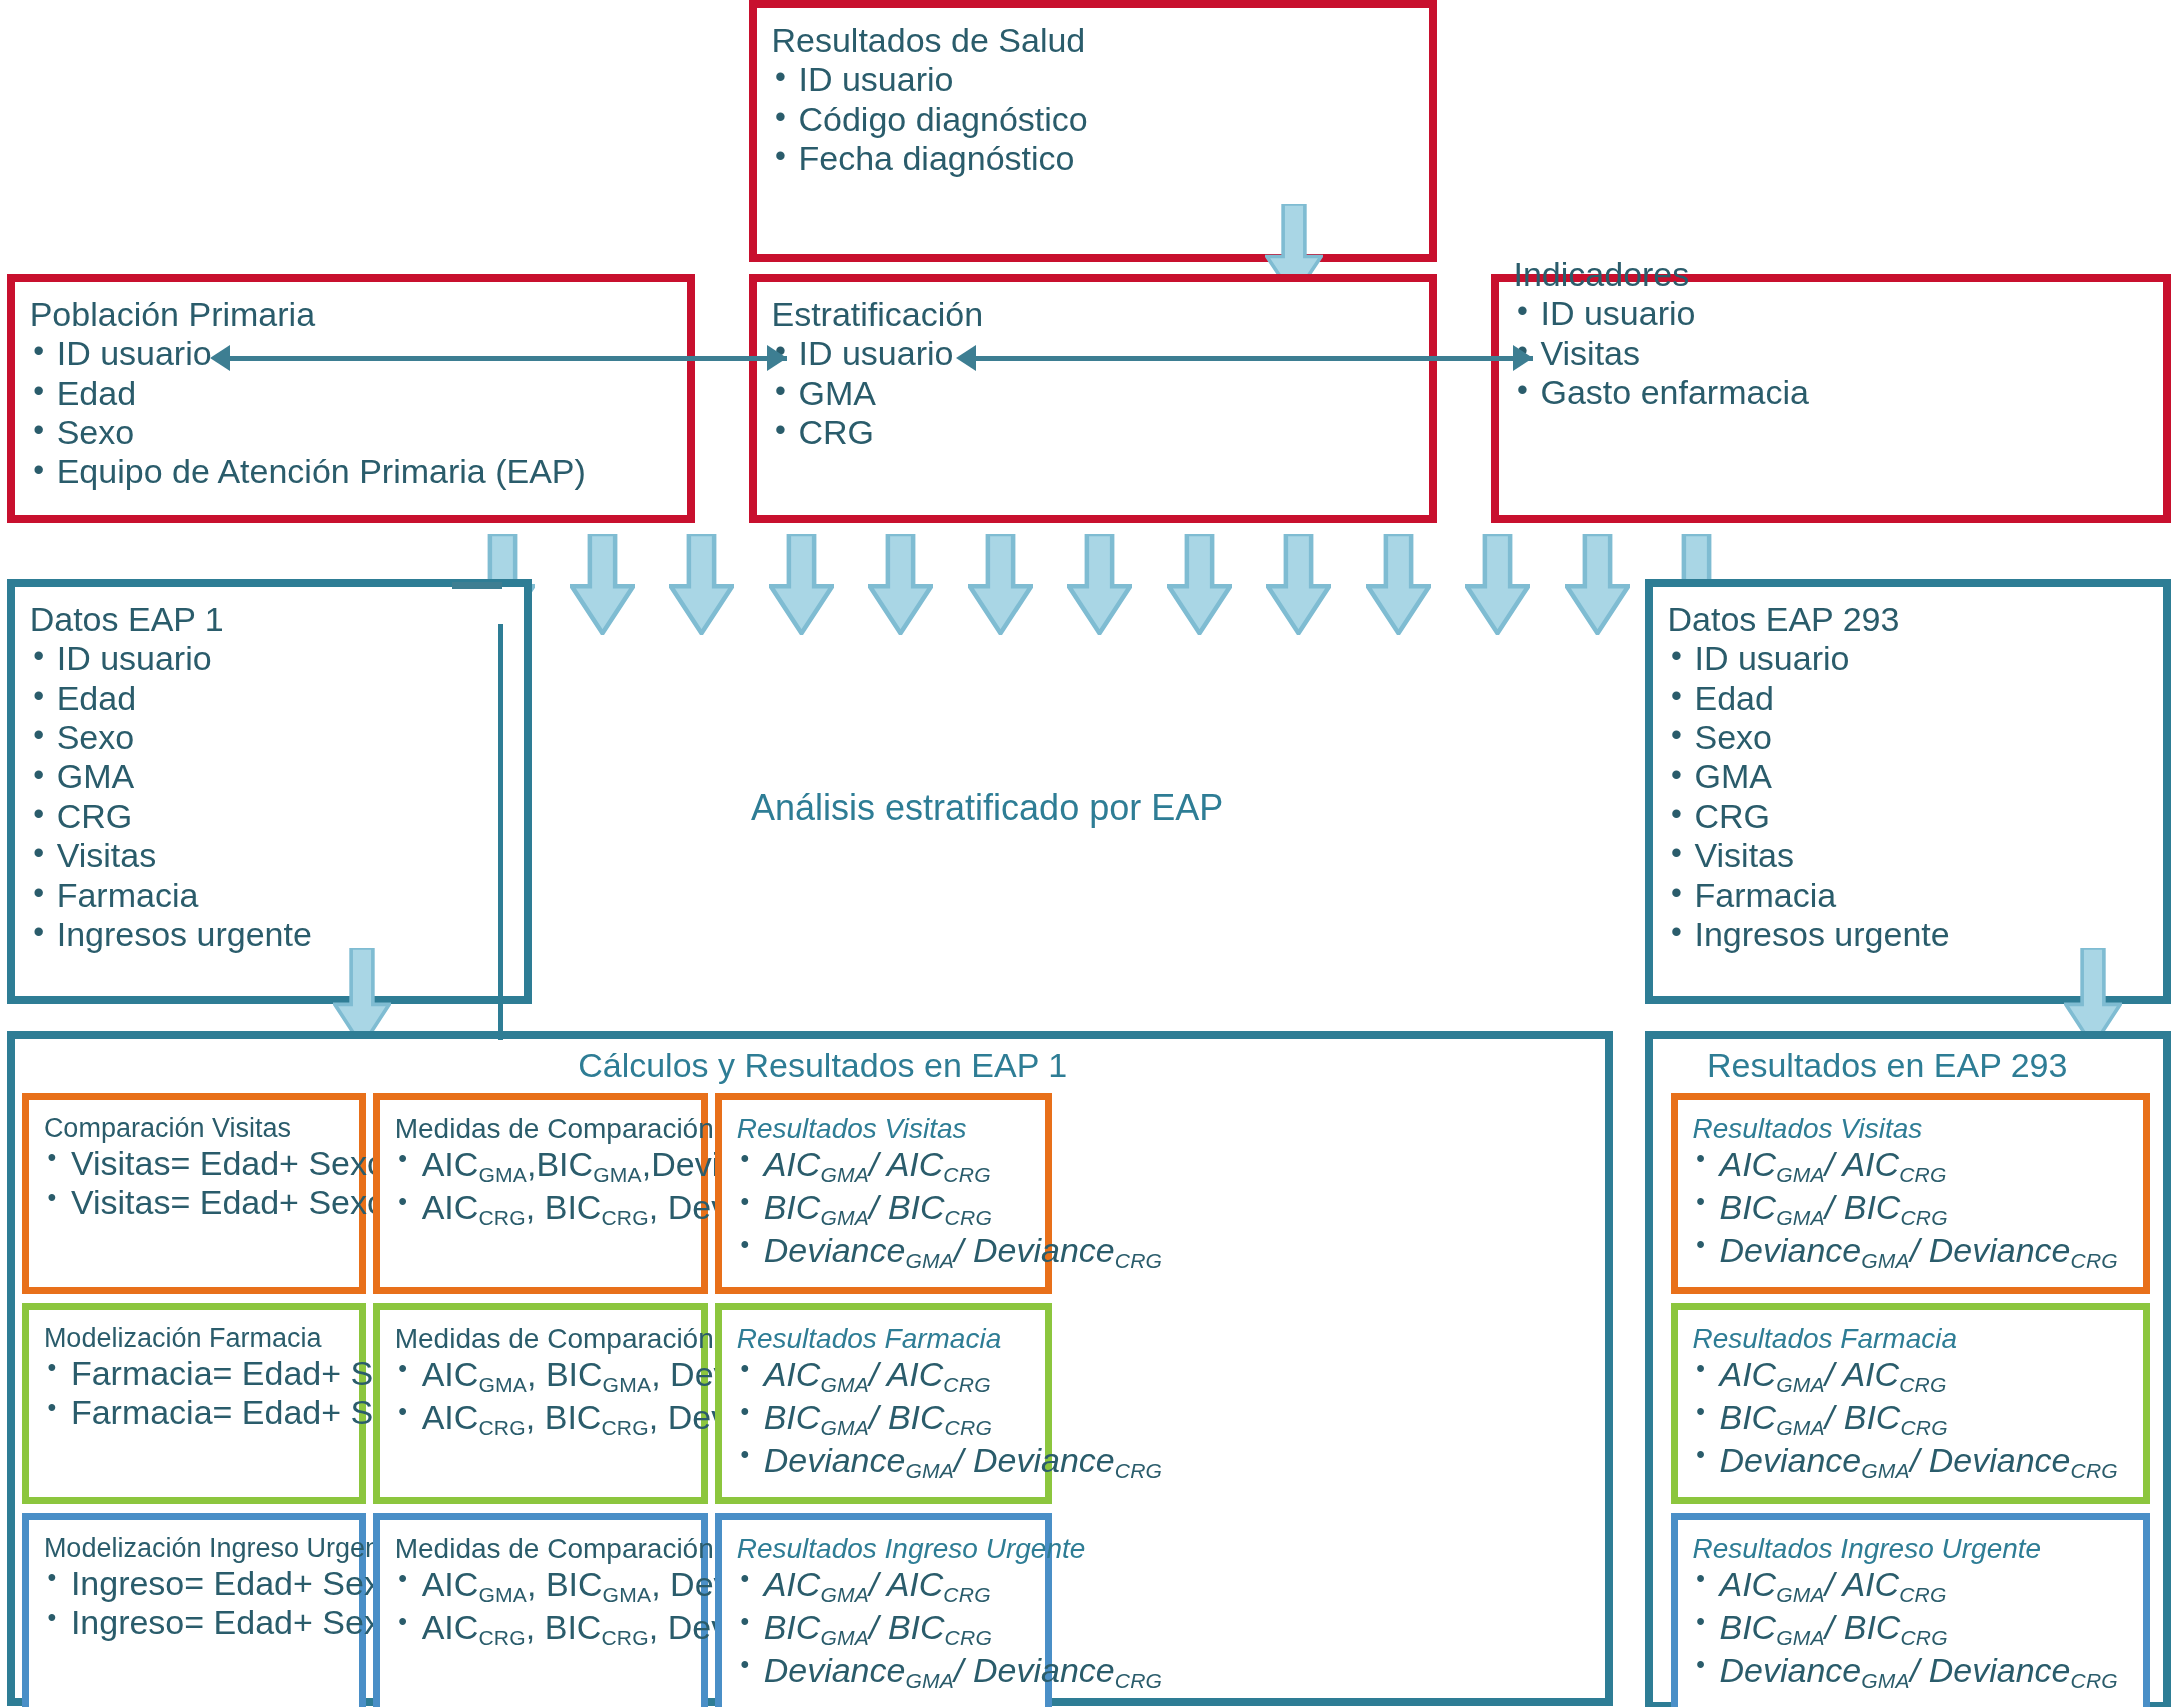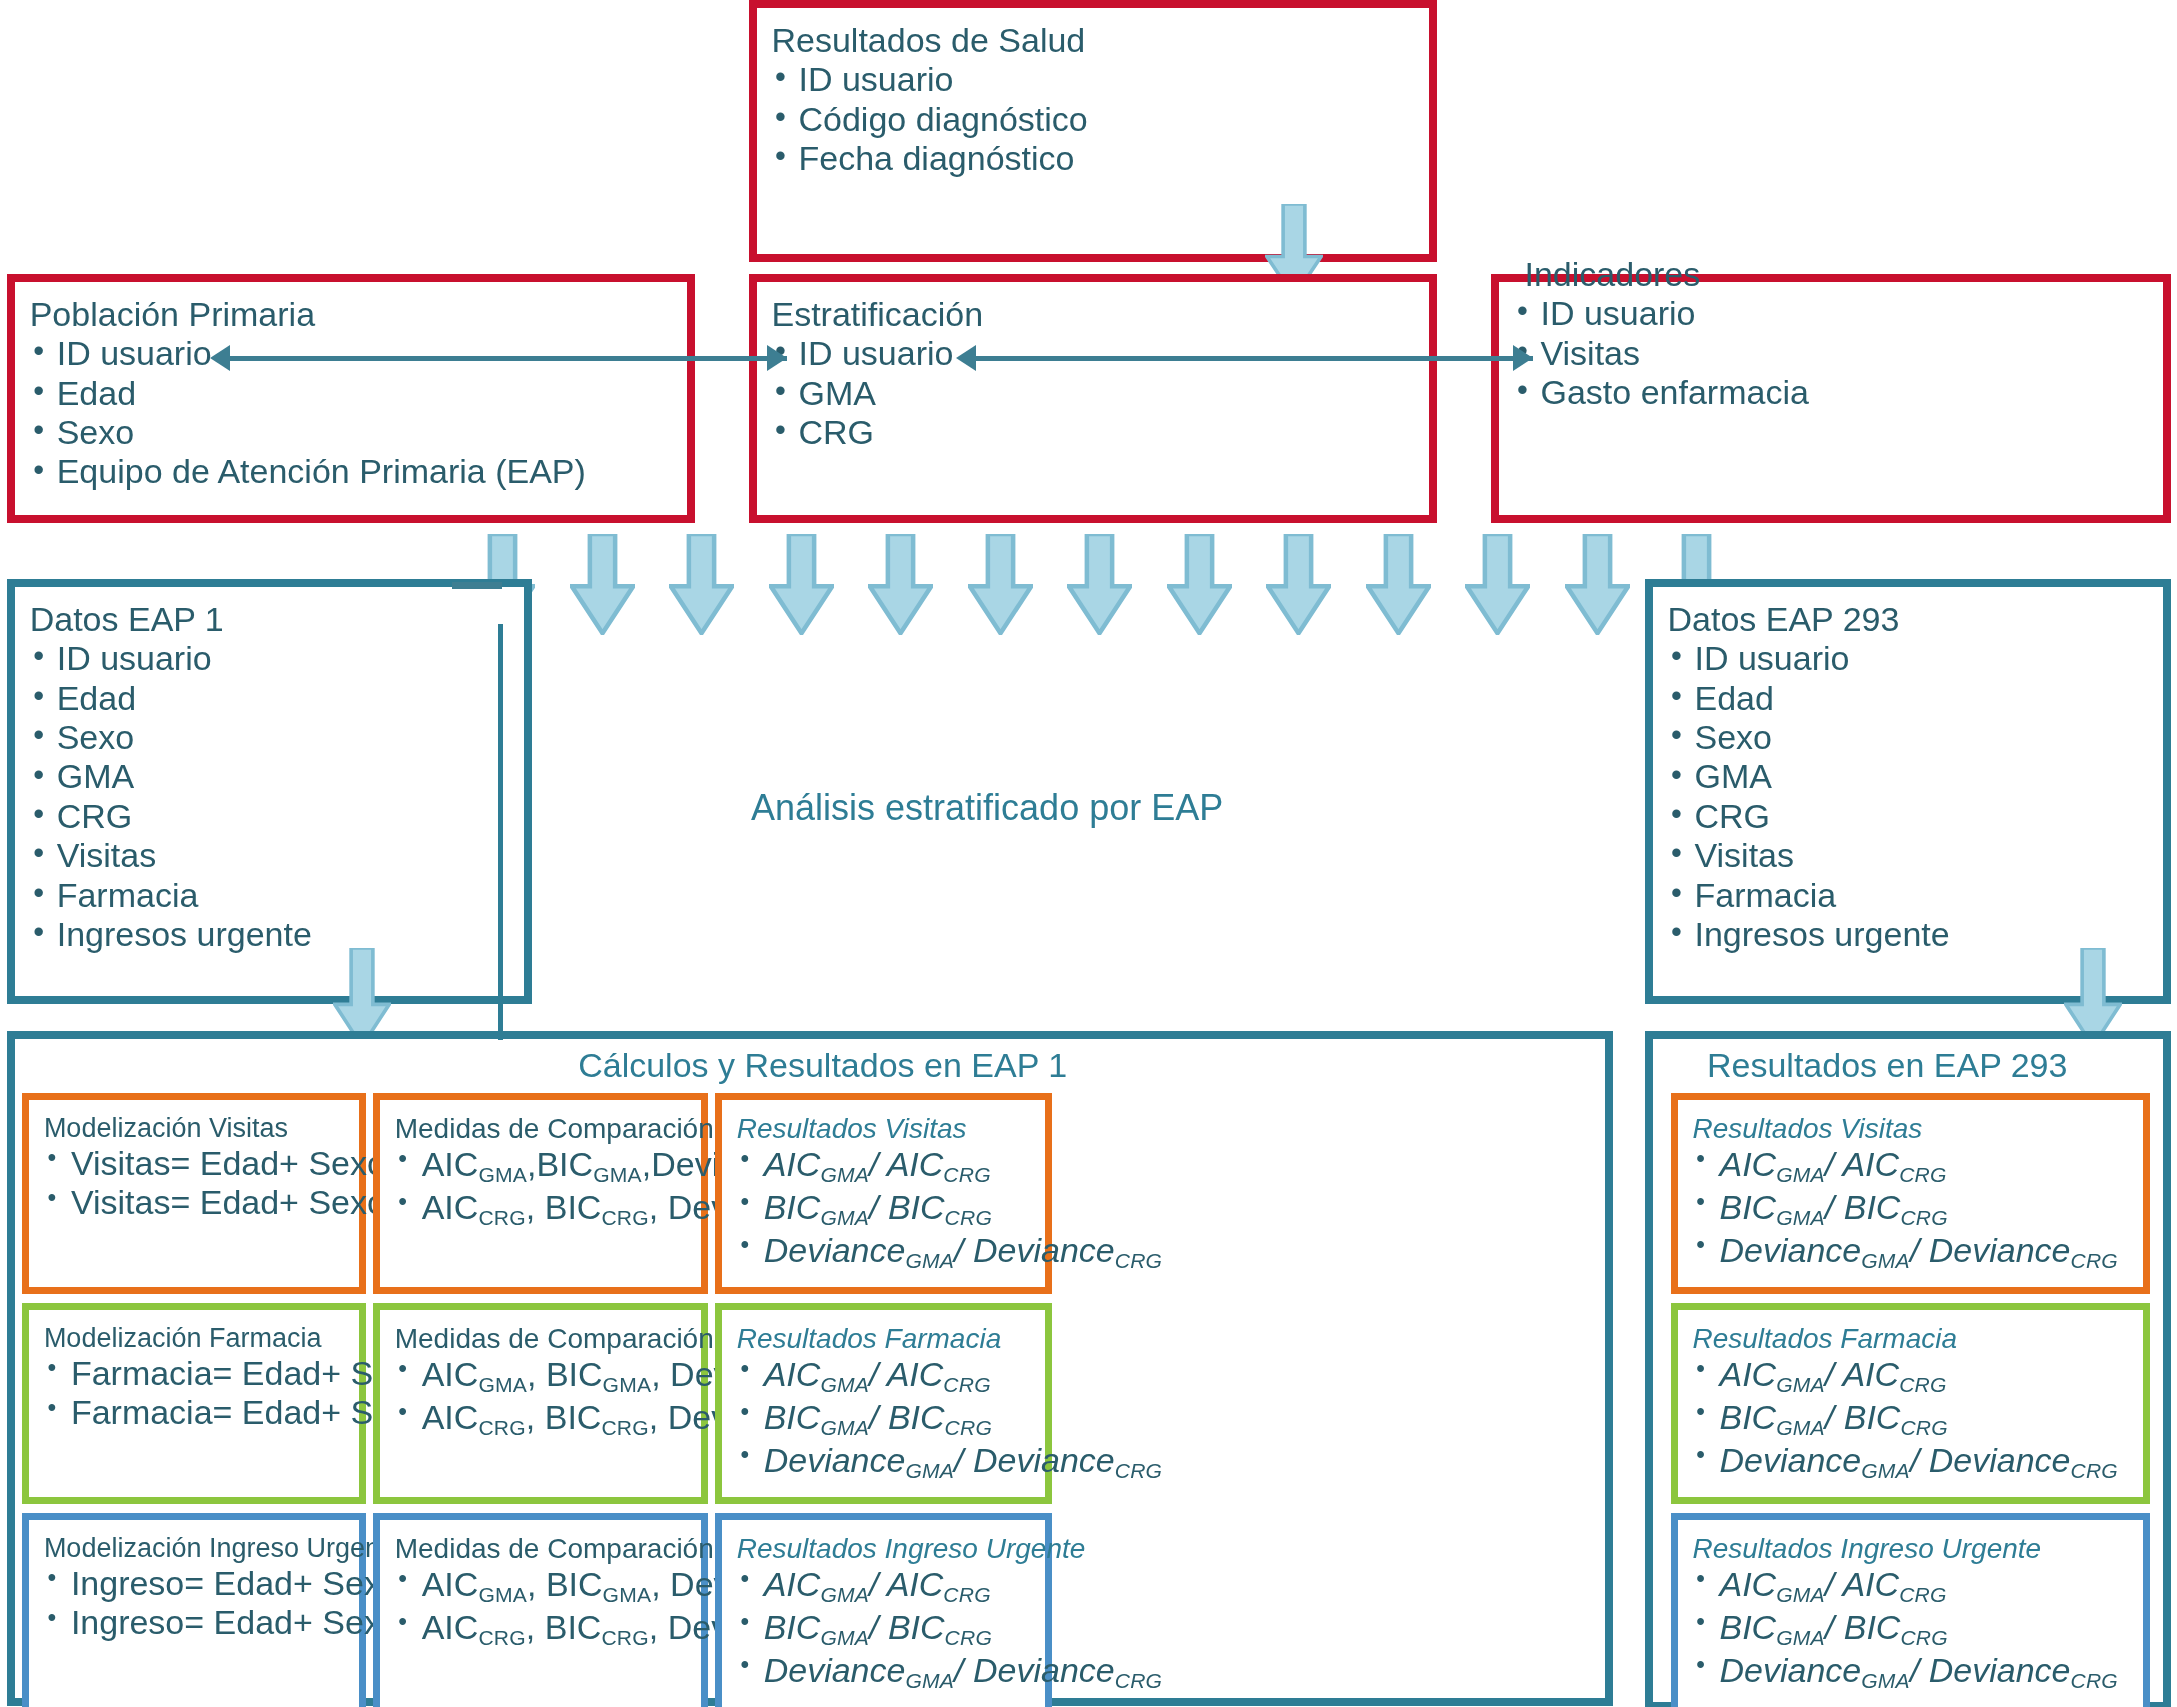--- a/index.html
+++ b/index.html
@@ -146,21 +146,21 @@
           <li>ID usuario</li>
           <li>GMA</li>
           <li>CRG</li>
         </ul>
     </div>
   </div>
 
   <div class="box red" style="left:1491px;top:274px;width:680px;height:249px;">
     <div class="pad">
       <span class="title"></span>
-      <span class="title" style="margin-top:-40px;margin-left:11px;">Indicadores</span>
+      <span class="title" style="margin-top:-40px;">Indicadores</span>
       <ul class="bullets">
           <li>ID usuario</li>
           <li>Visitas</li>
           <li>Gasto enfarmacia</li>
         </ul>
     </div>
   </div>
 
   <div class="hline" style="left:226px;top:356px;width:561px;"></div>
   <div class="arrowhead left" style="left:210px;top:345px;"></div>
@@ -283,21 +283,21 @@
       <polygon points="20,0 44,0 44,62 62,62 32,108 2,62 20,62" fill="#a9d6e5" stroke="#7fbcd2" stroke-width="4"></polygon>
     </svg>
   </div>
 
   <div class="box teal" style="left:7.2px;top:1031px;width:1606px;height:675px;">
     <div style="position:relative;width:100%;height:100%;">
       <div class="freelabel" style="left:543px;top:7.2px;font-size:34px;margin-left:20px;">Cálculos y Resultados en EAP 1</div>
       <div id="eap1-rows">
           <div class="box orange fs30" style="left:7.2px;top:54px;width:344px;height:201px;">
               <div class="pad">
-              <span class="title">Modelización Visitas</span>
+              <span class="title">Comparación Visitas</span>
               <ul class="bullets">
                 <li>Visitas= Edad+ Sexo+ GMA</li>
                 <li>Visitas= Edad+ Sexo+ CRG</li>
               </ul>
             </div>
           </div>
           <div class="box orange fs31" style="left:358px;top:54px;width:335px;height:201px;">
               <div class="pad">
               <span class="title">Medidas de Comparación</span>
               <ul class="bullets">

